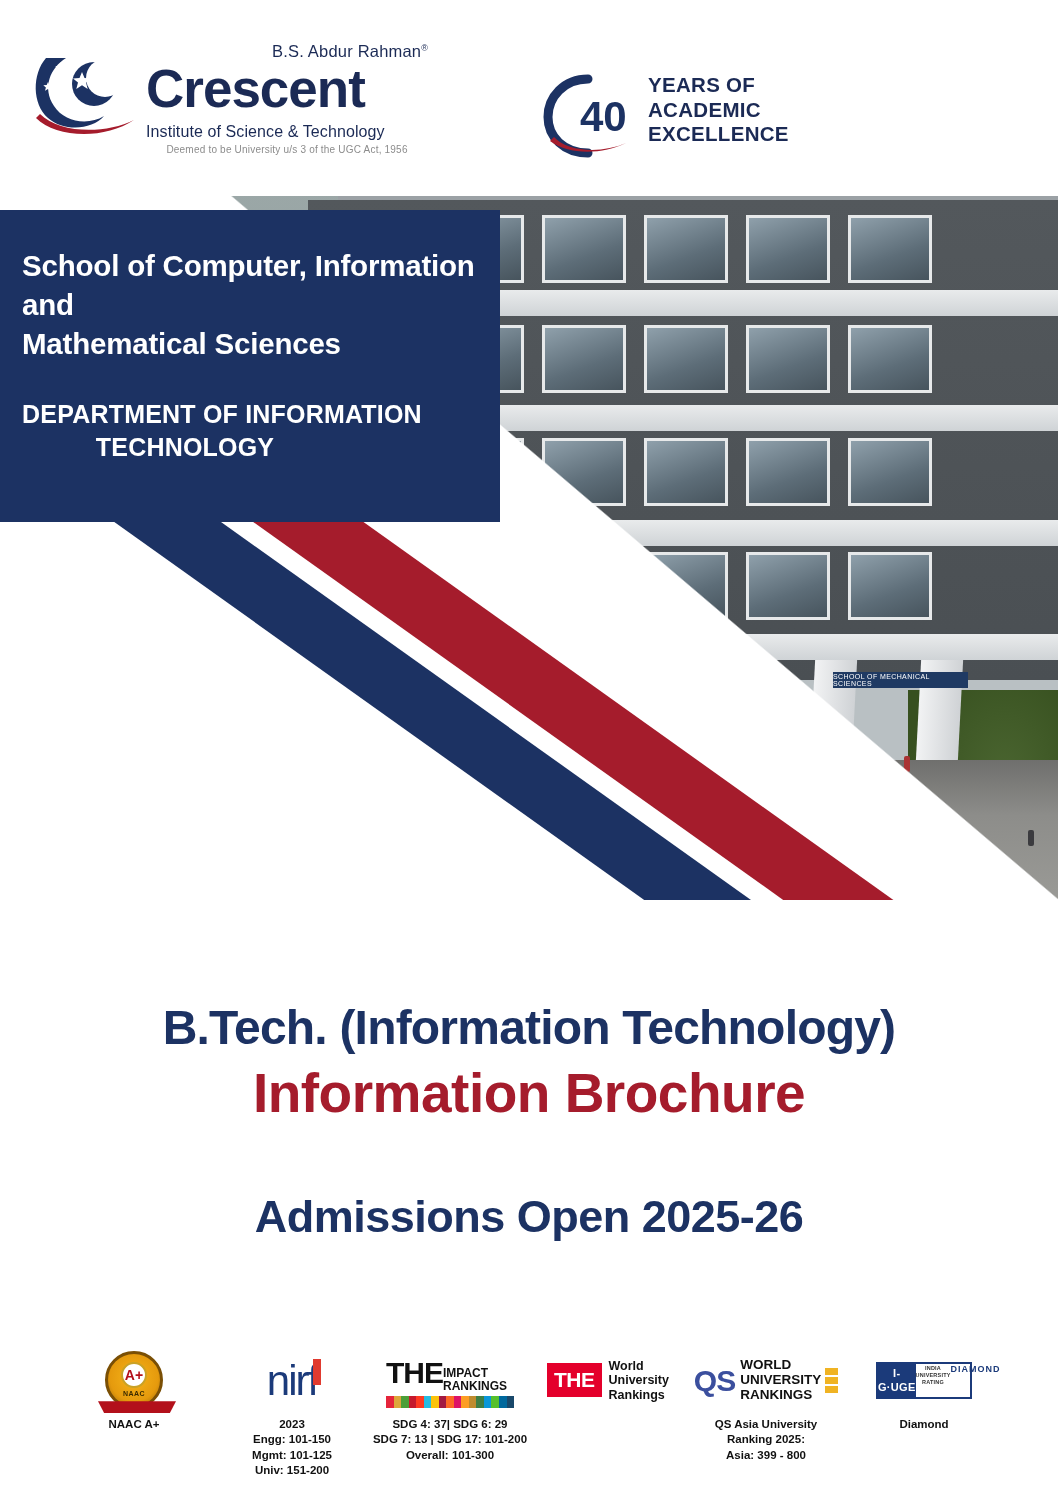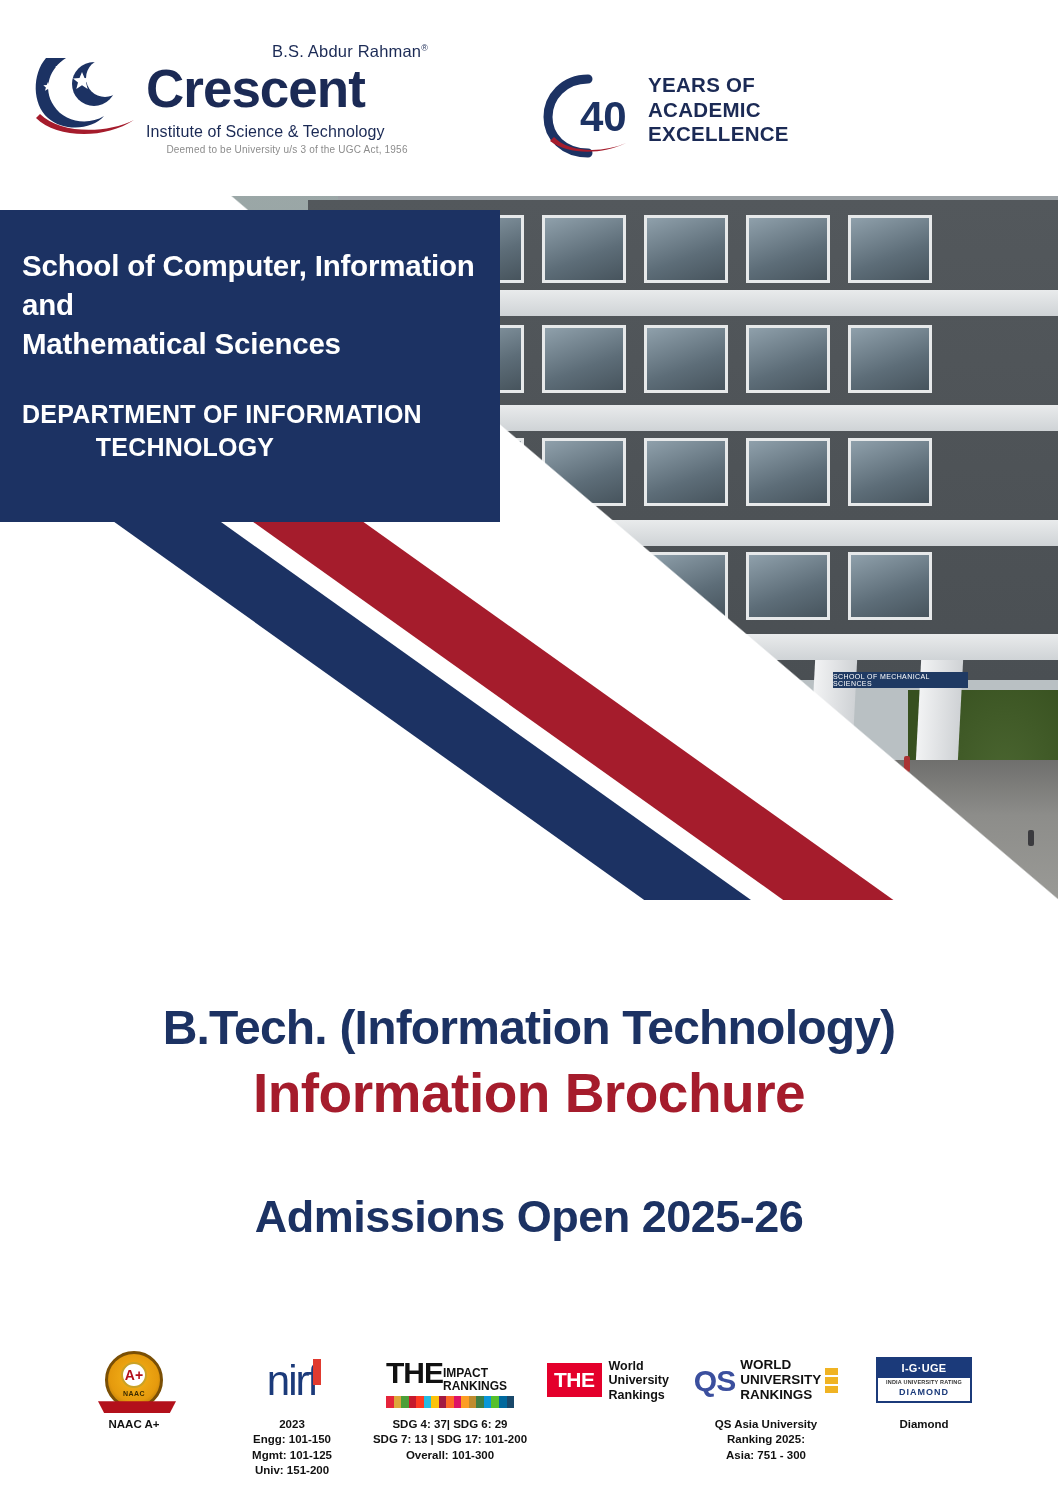--- a/index.html
+++ b/index.html
@@ -326,21 +326,21 @@
   .the-world .wtext { margin-left:7px; font-size:12.5px; font-weight:700; color:#111; line-height:1.15; text-align:left; }
   
   .qs { display:flex; align-items:center; }
   .qs .qsmark { color:#3b4f9e; font-weight:700; font-size:30px; letter-spacing:-1px; }
   .qs .qstext { margin-left:5px; font-size:13.5px; font-weight:700; color:#111; line-height:1.1; text-align:left; }
   .qs .bars { margin-left:4px; display:flex; flex-direction:column; gap:2px; }
   .qs .bars i { display:block; width:13px; height:7px; background:#f0b323; }
   
   .igauge {
     width: 96px; border: 2px solid #1b3a7a; background:#fff;
-    display:flex; flex-direction:column; align-items:center;
+    display:flex; flex-direction:row; align-items:flex-start;
   }
   .igauge .top { background:#1b3a7a; color:#fff; width:100%; font-size:11px; font-weight:700; padding:2px 0; letter-spacing:.3px;}
   .igauge .mid { font-size:5.5px; color:#333; padding:1px 0; letter-spacing:.2px; }
   .igauge .bot { font-size:9px; font-weight:700; color:#1b3a7a; letter-spacing:1px; padding-bottom:2px; }
 </style>
 </head>
 <body>
 
 <div class="page">
 
@@ -563,21 +563,21 @@
           </span>
           <span class="bars">
               <i></i>
               <i></i>
               <i></i>
             </span>
         </div>
       </div>
       <div class="cap">QS Asia University
 Ranking 2025:
-Asia: 751 - 300</div>
+Asia: 399 - 800</div>
     </div>
 
     <div class="badge">
       <div class="art">
         <div class="igauge">
           <div class="top">I-G·UGE</div>
           <div class="mid">INDIA UNIVERSITY RATING</div>
           <div class="bot">DIAMOND</div>
         </div>
       </div>

